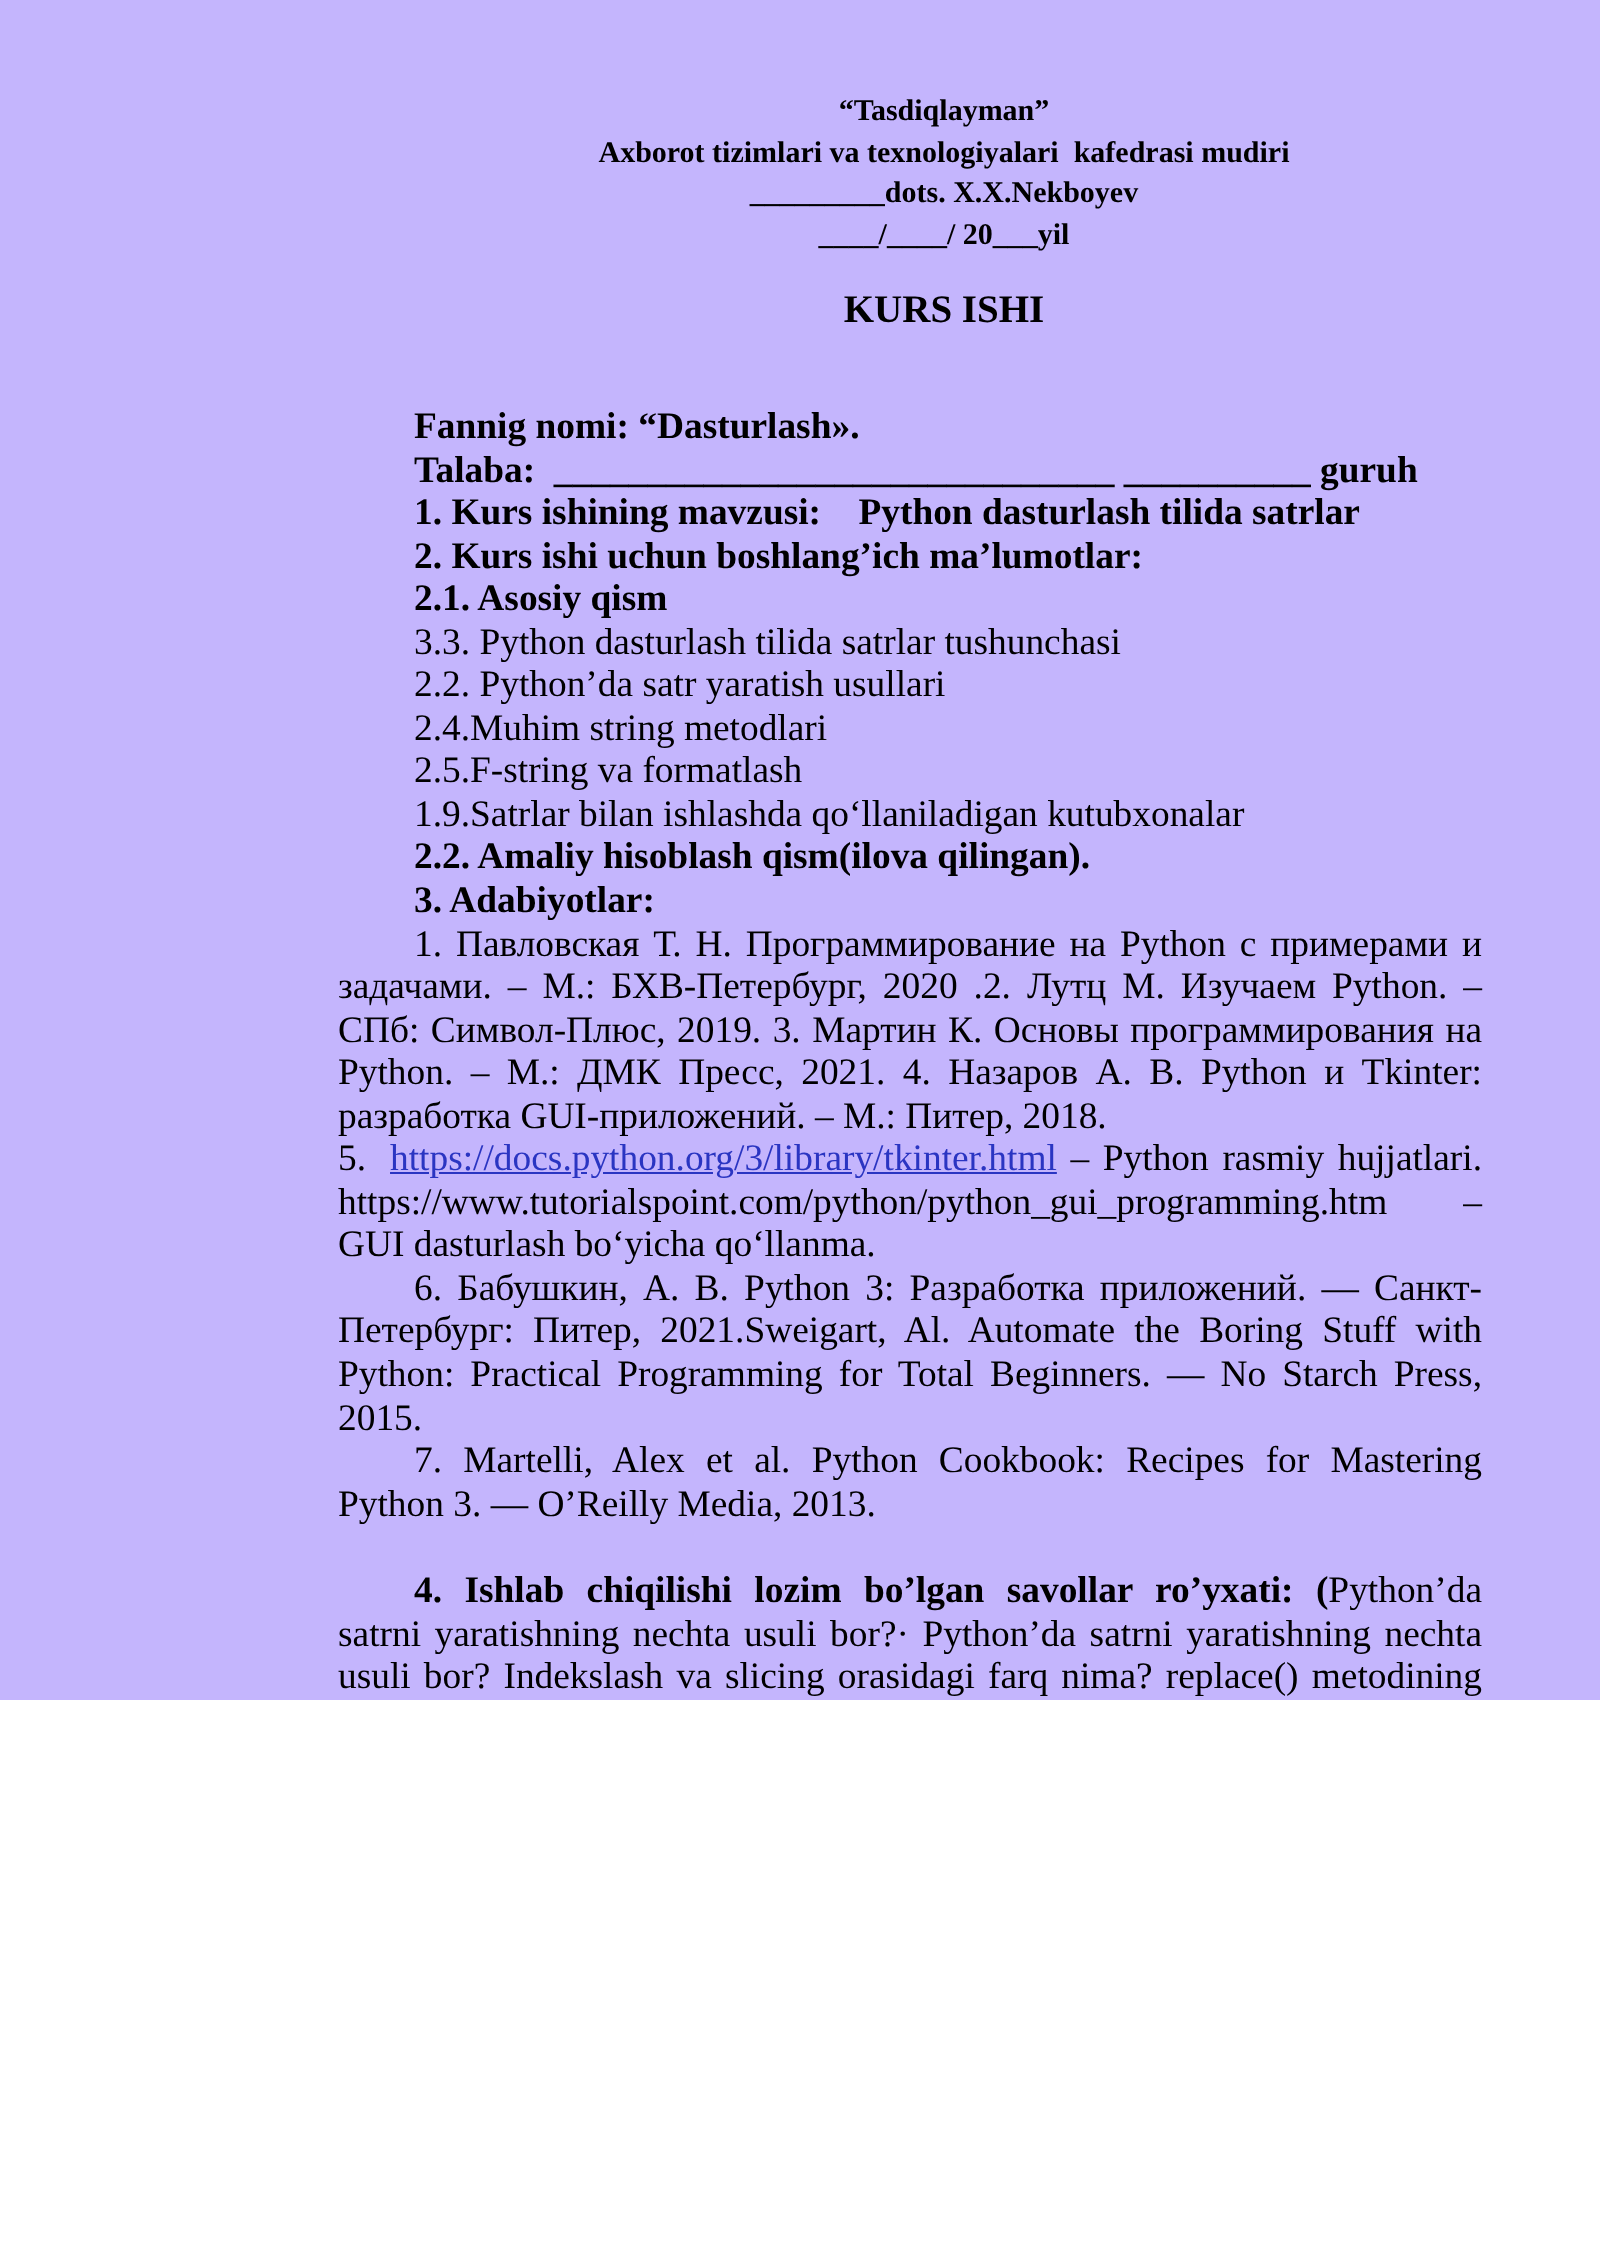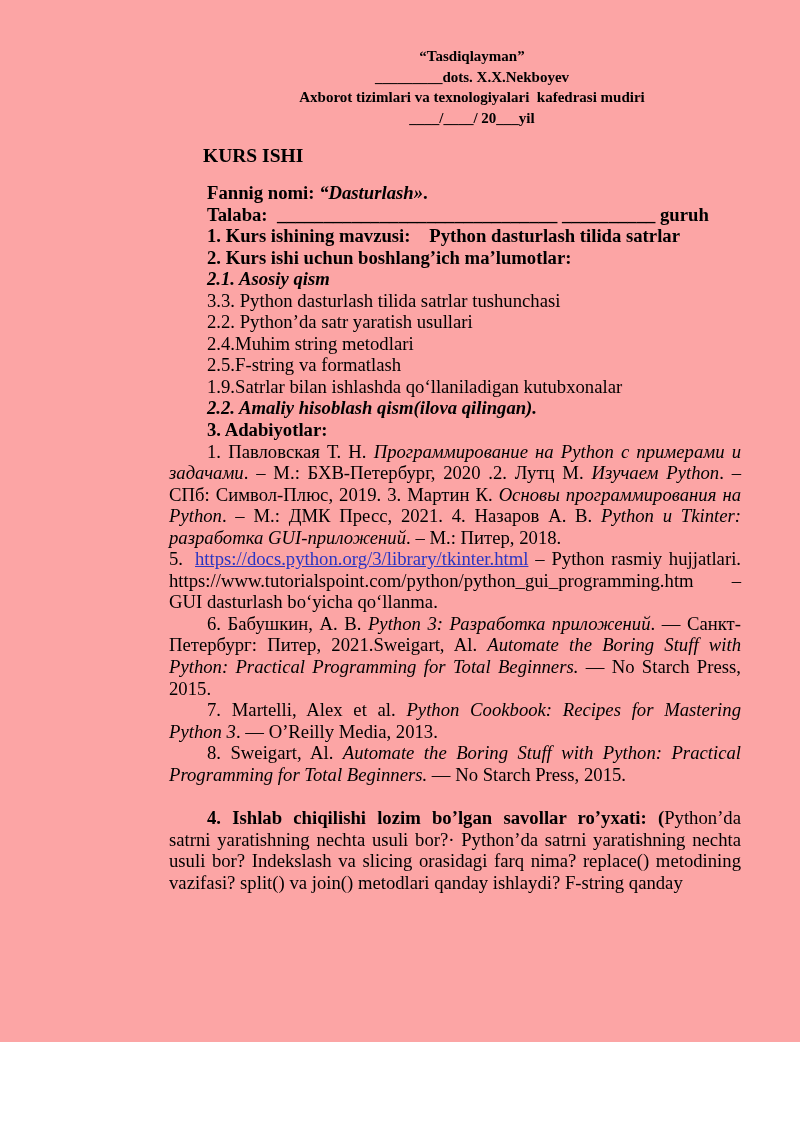--- a/index.html
+++ b/index.html
@@ -3,22 +3,22 @@
 <meta charset="utf-8">
 <style>
   html, body {
     margin: 0;
     padding: 0;
     background: #ffffff;
   }
   .page {
     position: relative;
     width: 800px;
-    height: 1042px;
-    background: #fca5a5;
+    height: 850px;
+    background: #c4b5fd;
     color: #000000;
     font-family: "Liberation Serif", "DejaVu Serif", serif;
     overflow: hidden;
   }
   .content {
     position: absolute;
     left: 169px;
     top: 46px;
     width: 572px;
   }
@@ -27,53 +27,53 @@
     font-size: 15px;
     line-height: 20.5px;
     text-align: center;
     padding-left: 34px;
     white-space: pre-wrap;
   }
   .doc-title {
     font-weight: bold;
     font-size: 19.5px;
     line-height: 22px;
-    text-align: left;
+    text-align: center;
     padding-left: 34px;
-    margin: 17px 0 15px 0;
+    margin: 17px 0 36px 0;
   }
   .para {
     margin: 0;
     font-size: 18.7px;
     line-height: 21.55px;
     overflow-wrap: break-word;
   }
   .para.indent { text-indent: 38px; }
   .para.justify { text-align: justify; }
   .para.prewrap { white-space: pre-wrap; }
   .spacer { height: 22px; }
   .b { font-weight: bold; text-align: right; }
-  .i { font-style: italic; }
+  .i { }
   a.lnk {
     color: var(--link-color, #2a35c2);
     text-decoration: underline;
     cursor: pointer;
     margin-left: 12px;
   }
 </style>
 </head>
 <body>
 
 <div class="page">
   <div class="content">
 
     <div>
       <div class="approval">“Tasdiqlayman”</div>
+      <div class="approval">Axborot tizimlari va texnologiyalari  kafedrasi mudiri</div>
       <div class="approval">_________dots. X.X.Nekboyev</div>
-      <div class="approval">Axborot tizimlari va texnologiyalari  kafedrasi mudiri</div>
       <div class="approval">____/____/ 20___yil</div>
     </div>
 
     <div class="doc-title">KURS ISHI</div>
 
     <div>
         <p class="para indent prewrap"><span class="b">Fannig nomi: </span><span class="b i">“Dasturlash»</span><span class="b">.</span></p>
         <p class="para indent prewrap"><span class="b">Talaba:  ______________________________ __________ guruh</span></p>
         <p class="para indent prewrap"><span class="b">1. Kurs ishining mavzusi:    Python dasturlash tilida satrlar</span></p>
         <p class="para indent prewrap"><span class="b">2. Kurs ishi uchun boshlang’ich ma’lumotlar:</span></p>
@@ -82,19 +82,18 @@
         <p class="para indent"><span>2.2. Python’da satr yaratish usullari</span></p>
         <p class="para indent"><span>2.4.Muhim string metodlari</span></p>
         <p class="para indent"><span>2.5.F-string va formatlash</span></p>
         <p class="para indent"><span>1.9.Satrlar bilan ishlashda qo‘llaniladigan kutubxonalar</span></p>
         <p class="para indent"><span class="b i">2.2. Amaliy hisoblash qism(ilova qilingan).</span></p>
         <p class="para indent"><span class="b">3. Adabiyotlar:</span></p>
         <p class="para indent justify"><span>1. Павловская Т. Н. </span><span class="i">Программирование на Python с примерами и задачами</span><span>. –   М.: БХВ-Петербург, 2020 .2. Лутц М. </span><span class="i">Изучаем Python</span><span>. – СПб: Символ-Плюс, 2019. 3. Мартин К. </span><span class="i">Основы программирования на Python</span><span>. – М.: ДМК Пресс, 2021.  4. Назаров А. В. </span><span class="i">Python и Tkinter: разработка GUI-приложений</span><span>. – М.: Питер, 2018.</span></p>
         <p class="para justify"><span>5.</span><a class="lnk" href="#">https://docs.python.org/3/library/tkinter.html</a><span> – Python rasmiy hujjatlari. https://www.tutorialspoint.com/python/python_gui_programming.htm – GUI dasturlash bo‘yicha qo‘llanma.</span></p>
         <p class="para indent justify"><span>6.  Бабушкин, А. В. </span><span class="i">Python 3: Разработка приложений</span><span>. — Санкт-Петербург: Питер, 2021.Sweigart, Al. </span><span class="i">Automate the Boring Stuff with Python: Practical Programming for Total Beginners.</span><span> — No Starch Press, 2015.</span></p>
         <p class="para indent justify"><span>7.  Martelli, Alex et al. </span><span class="i">Python Cookbook: Recipes for Mastering Python 3</span><span>. — O’Reilly Media, 2013.</span></p>
-        <p class="para indent justify"><span>8.  Sweigart, Al. </span><span class="i">Automate the Boring Stuff with Python: Practical Programming for Total Beginners.</span><span> — No Starch Press, 2015.</span></p>
         <div class="spacer"></div>
         <p class="para indent justify"><span class="b">4. </span><span class="b">Ishlab chiqilishi lozim bo’lgan savollar ro’yxati: (</span><span>Python’da satrni yaratishning nechta usuli bor?·  Python’da satrni yaratishning nechta usuli bor? Indekslash va slicing orasidagi farq nima? replace() metodining vazifasi?  split() va join() metodlari qanday ishlaydi?  F-string qanday</span></p>
       </div>
 
   </div>
 </div>
 
 </body></html>

